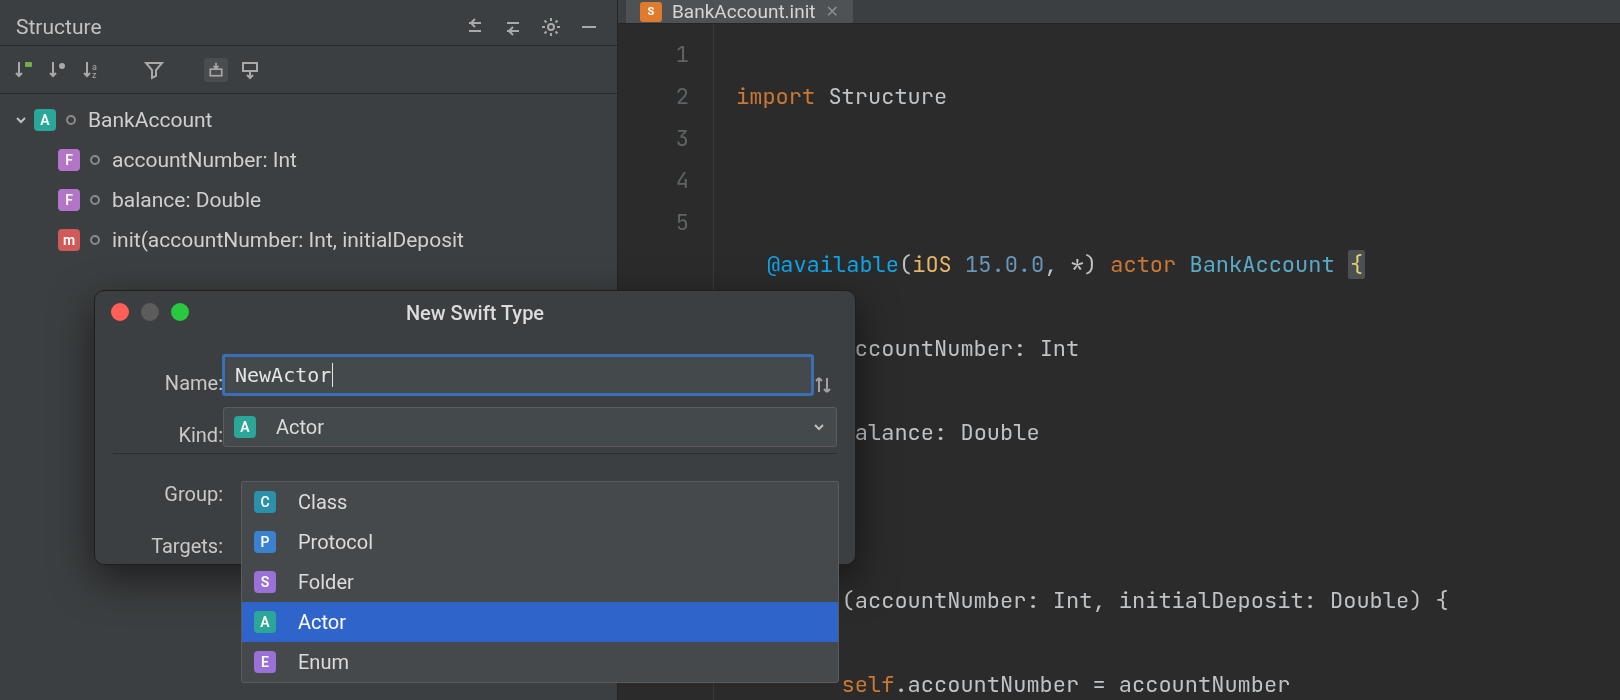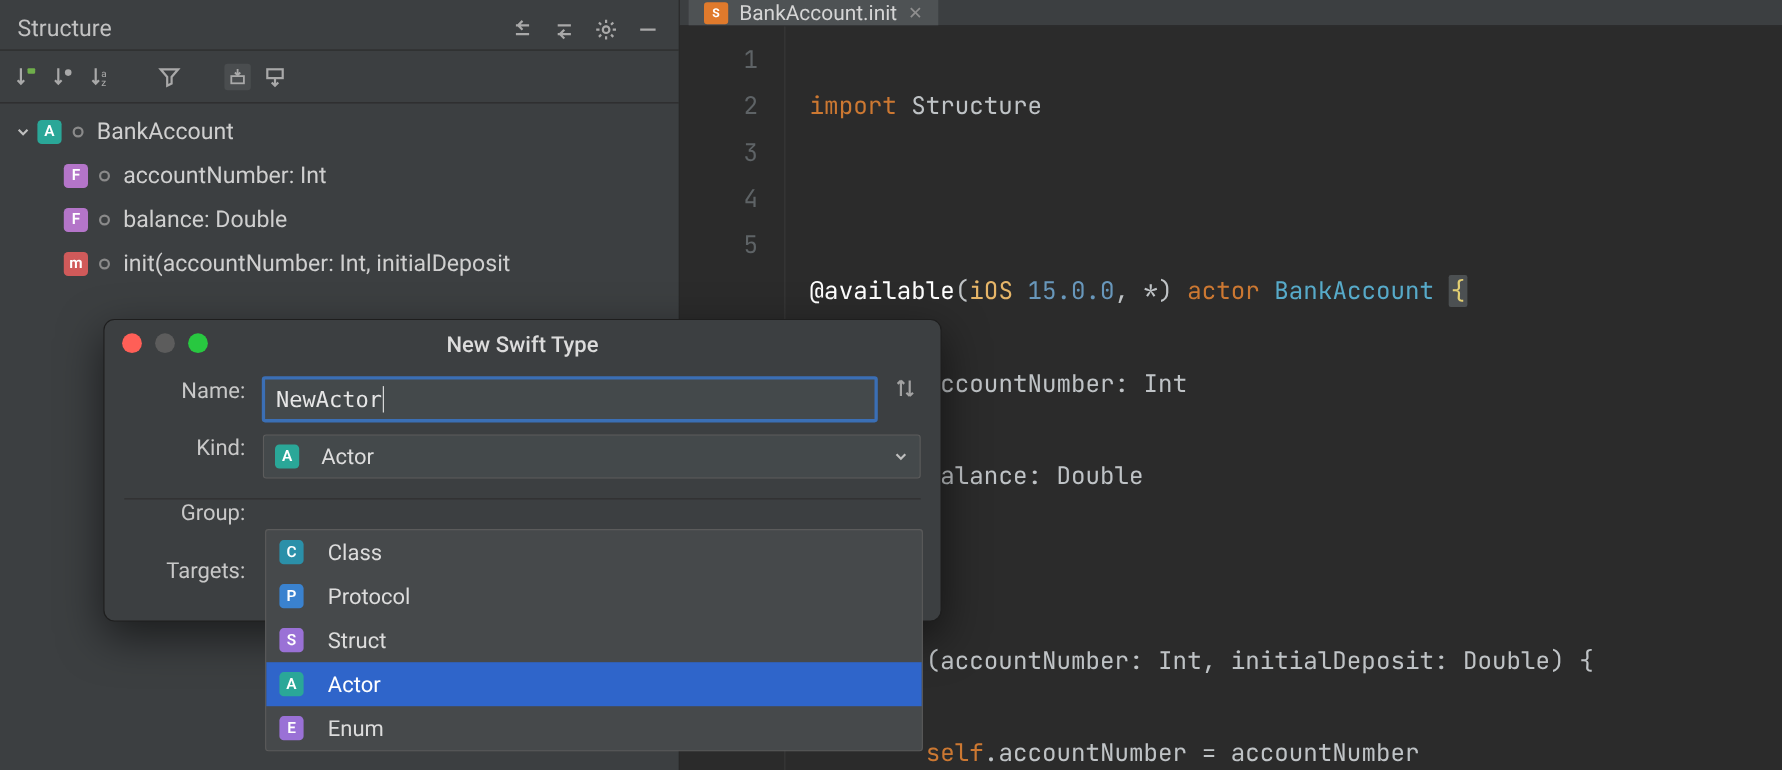--- a/index.html
+++ b/index.html
@@ -156,21 +156,21 @@
   .code {
     flex: 1;
     padding-left: 22px;
     padding-top: 10px;
     color: #bfc3c6;
     white-space: pre;
   }
   .code .ln { height: 42px; }
   .k  { color: #cc7832; }
   .num{ color: #6897bb; }
-  .ann { color:#ffffff; }
+  .ann { color:#0ea5e9;margin-left:31px; }
   .type{ color:#57aac9; }
   .ident{ color:#e6b568; }
   .brace{ background:#4c5052; color:#e3cf72; padding:0 2px; border-radius:2px;}
   
   .dialog {
     position: absolute;
     left: 94px;
     top: 290px;
     width: 762px;
     background: #3c3f41;
@@ -188,21 +188,21 @@
   }
   .traffic {
     position: absolute; left: 16px; top: 12px; display: flex; gap: 12px;
   }
   .traffic span {
     width: 18px; height: 18px; border-radius: 50%;
   }
   .tl-red{background:#ff5f57;} .tl-yel{background:#5c5c5c;} .tl-grn{background:#28c840;}
   .dialog-title{ color:#dcdcdc; font-size:20px; font-weight:500;}
   .dialog-body { padding: 8px 18px 0 18px; }
-  .row { display:flex; align-items:flex-start; height:52px; gap:16px;}
+  .row { display:flex; align-items:flex-end; height:52px; }
   .row-label{ width:110px; text-align:right; color:#c8c8c8; font-size:20px;}
   .text-input{
     flex:1; height:40px; background:#44494b; border:2px solid #3b6fb5;
     box-shadow: 0 0 0 1px #3b6fb5; color:#e6e6e6; font-size:20px;
     font-family: Menlo, Consolas, monospace; padding:0 10px;
     display:flex; align-items:center; border-radius:2px;
   }
   .text-input .cursor{ display:inline-block; width:1px; height:24px; background:#e6e6e6; margin-left:1px; vertical-align:middle;}
   .sort-icon{ width:24px; color:#a2a2a2;}
   .combo{
@@ -414,21 +414,21 @@
     <div class="item">
       <span class="badge badge-C">C</span>
       <span>Class</span>
     </div>
     <div class="item">
       <span class="badge badge-P">P</span>
       <span>Protocol</span>
     </div>
     <div class="item">
       <span class="badge badge-S">S</span>
-      <span>Struct</span>
+      <span>Folder</span>
     </div>
     <div class="item selected">
       <span class="badge badge-A">A</span>
       <span>Actor</span>
     </div>
     <div class="item">
       <span class="badge badge-E">E</span>
       <span>Enum</span>
     </div>
   </div>

